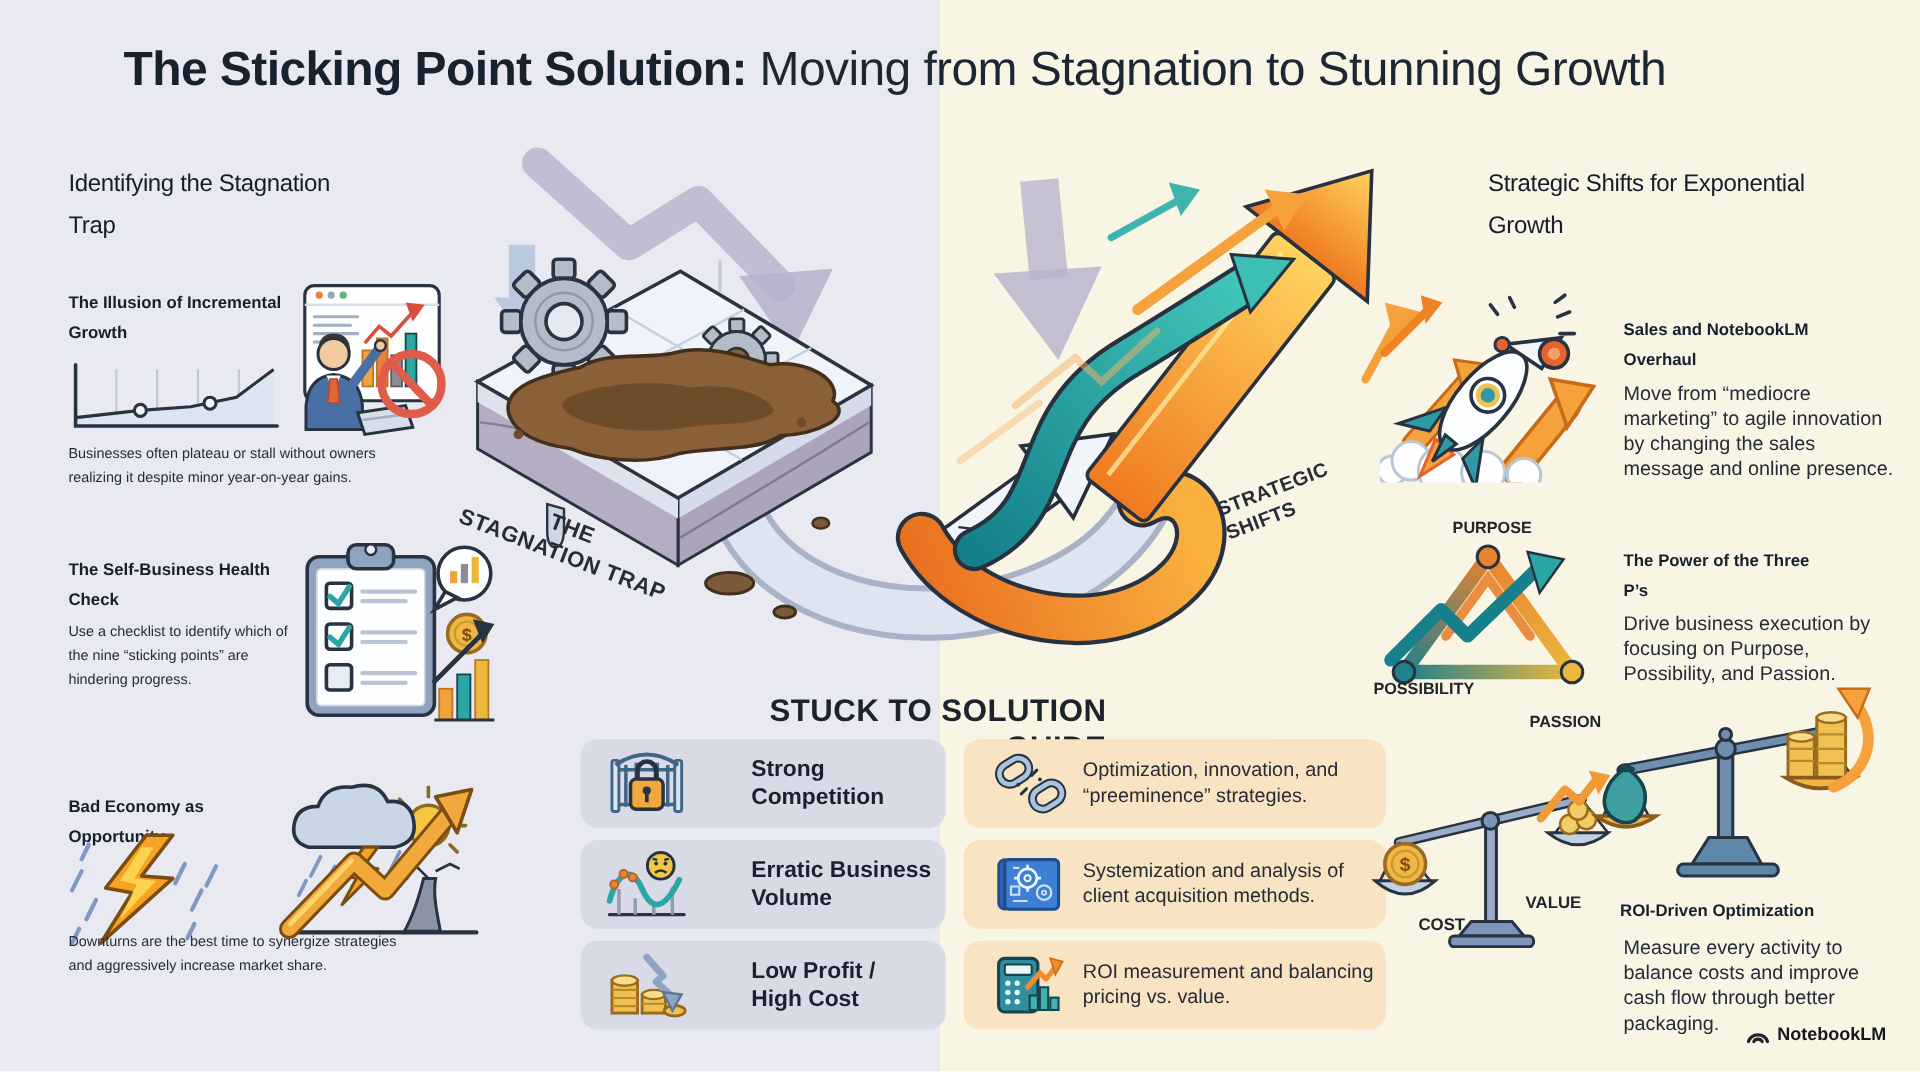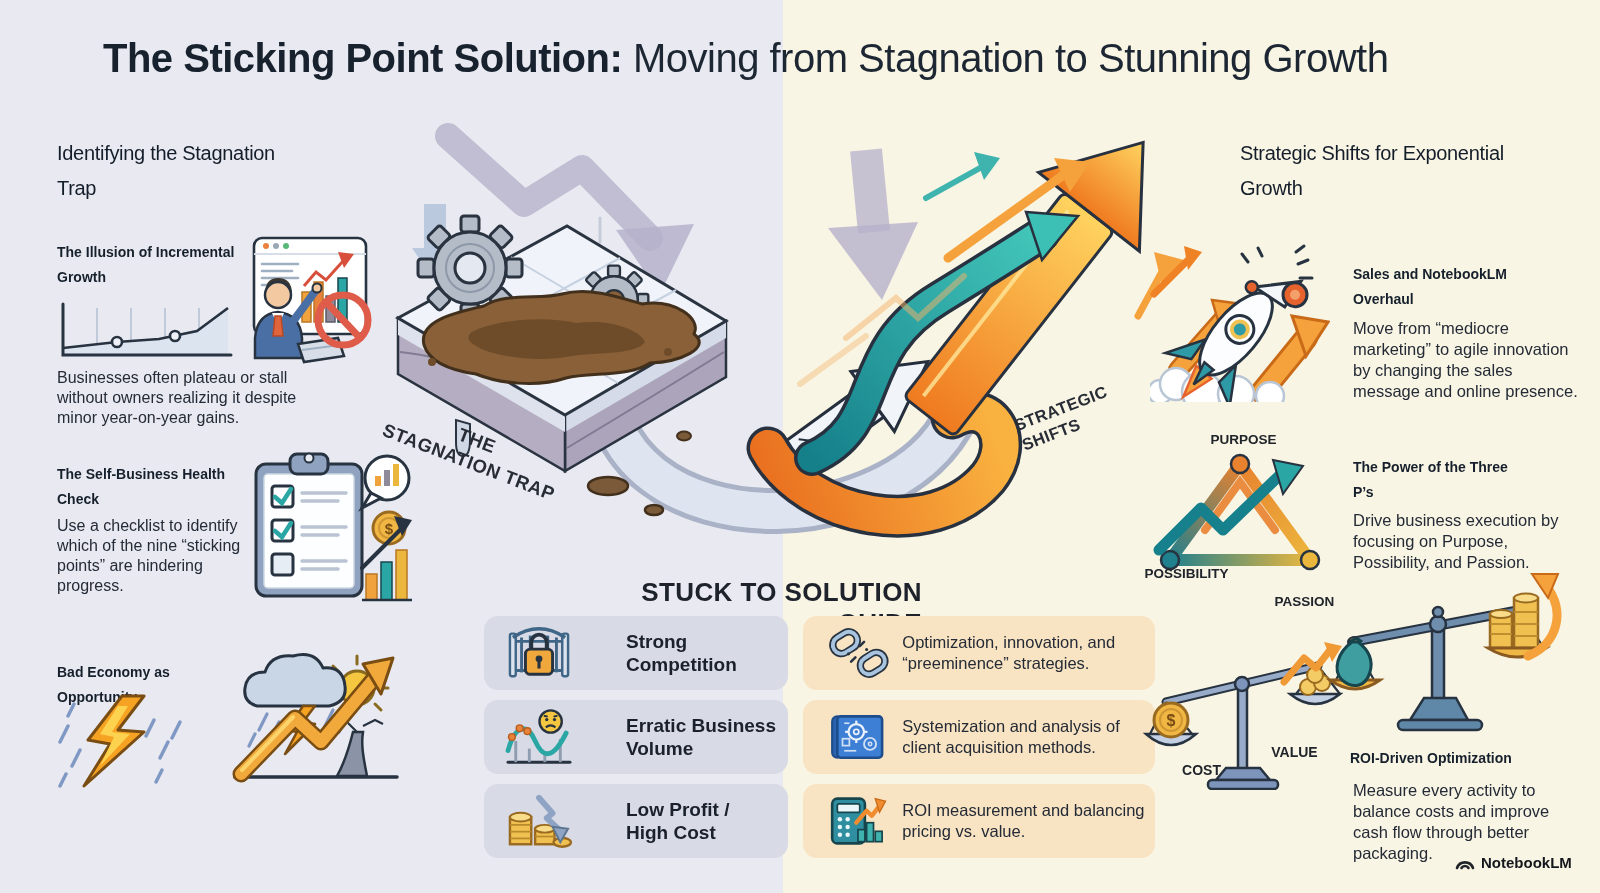--- a/index.html
+++ b/index.html
@@ -8,21 +8,21 @@
     background:linear-gradient(90deg,#e9eaf1 0,#e9eaf1 783px,#f9f5e4 783px,#f9f5e4 100%);
     font-family:"Liberation Sans",sans-serif;color:#1c2430;
   }
   .abs{position:absolute;}
   .pre{white-space:pre-line;}
   .h1{font-size:40px;letter-spacing:-0.5px;white-space:nowrap;color:#18222e;margin-left:46px;}
   .h1 .b{font-weight:700;}
   .h1 .r{font-weight:400;color:#1d2733;}
   .h2{font-size:20px;line-height:35px;font-weight:400;color:#141d2a;letter-spacing:-0.3px;}
   .h3{font-size:14px;line-height:25px;font-weight:700;color:#16202c;}
-  .body-txt{font-size:16px;line-height:20px;color:#242b36;}
+  .body-txt{font-size:12px;line-height:20px;color:#242b36;}
   .rot{font-weight:700;color:#272c35;}
   .guide-head{font-size:26px;font-weight:700;letter-spacing:.4px;color:#1d222b;text-align:right;}
   .g-row{position:absolute;left:484px;width:671px;height:74px;display:flex;}
   .g-left{width:309px;background:#d8dae6;border-radius:14px;display:flex;align-items:center;gap:36px;}
   .g-right{width:357px;margin-left:15px;background:#f8e3c2;border-radius:14px;display:flex;align-items:center;}
   .g-icon{flex:0 0 auto;}
   .g-problem{font-size:19px;font-weight:700;line-height:23px;color:#1a212c;margin-left:12px;}
   .g-solution{font-size:16.5px;line-height:21px;color:#242b36;margin-left:13px;width:244px;}
   .tri-label{font-size:13.5px;font-weight:700;color:#20242b;text-align:center;}
   .scale-label{font-size:14px;font-weight:700;color:#20242b;text-align:center;}
@@ -164,20 +164,21 @@
     <path d="M128,94 C124,110 120,124 112,138 L142,138 C138,118 136,106 138,94 Z" fill="#8b93a6" stroke="#273340" stroke-width="2.5"></path>
     <polyline points="132,94 122,84 130,74" fill="none" stroke="#273340" stroke-width="2.2"></polyline>
     <polyline points="138,88 150,82 158,86" fill="none" stroke="#273340" stroke-width="2.2"></polyline>
     <line x1="10" y1="139" x2="172" y2="139" stroke="#273340" stroke-width="3.5" stroke-linecap="round"></line>
     <polyline points="16,136 70,80 96,104 148,42" fill="none" stroke="#7a4d12" stroke-width="17" stroke-linecap="round" stroke-linejoin="round"></polyline>
     <polyline points="16,136 70,80 96,104 148,42" fill="none" stroke="#f2a93b" stroke-width="12" stroke-linecap="round" stroke-linejoin="round"></polyline>
     <polyline points="17,132 68,79" fill="none" stroke="#fcd46a" stroke-width="4" stroke-linecap="round"></polyline>
     <polygon points="138,26 168,20 156,56" fill="#f2a93b" stroke="#7a4d12" stroke-width="3" stroke-linejoin="round"></polygon>
   </svg>
 
+  <div class="abs body-txt" style="left:57px;top:774px;width:280px;">Downturns are the best time to synergize strategies and aggressively increase market share.</div>
 
   <svg class="abs" style="left:380px;top:85px;" width="815" height="505" viewBox="380 85 815 505">
     <defs>
       <linearGradient id="gradBig" x1="0" y1="0" x2="1" y2="0">
           <stop offset="0" stop-color="#ef7a1f"></stop>
           <stop offset="1" stop-color="#ffd35f"></stop>
         </linearGradient>
       <linearGradient id="gradTeal" gradientUnits="userSpaceOnUse" x1="812" y1="458" x2="1042" y2="234">
           <stop offset="0" stop-color="#15808a"></stop>
           <stop offset="1" stop-color="#43c6ba"></stop>

